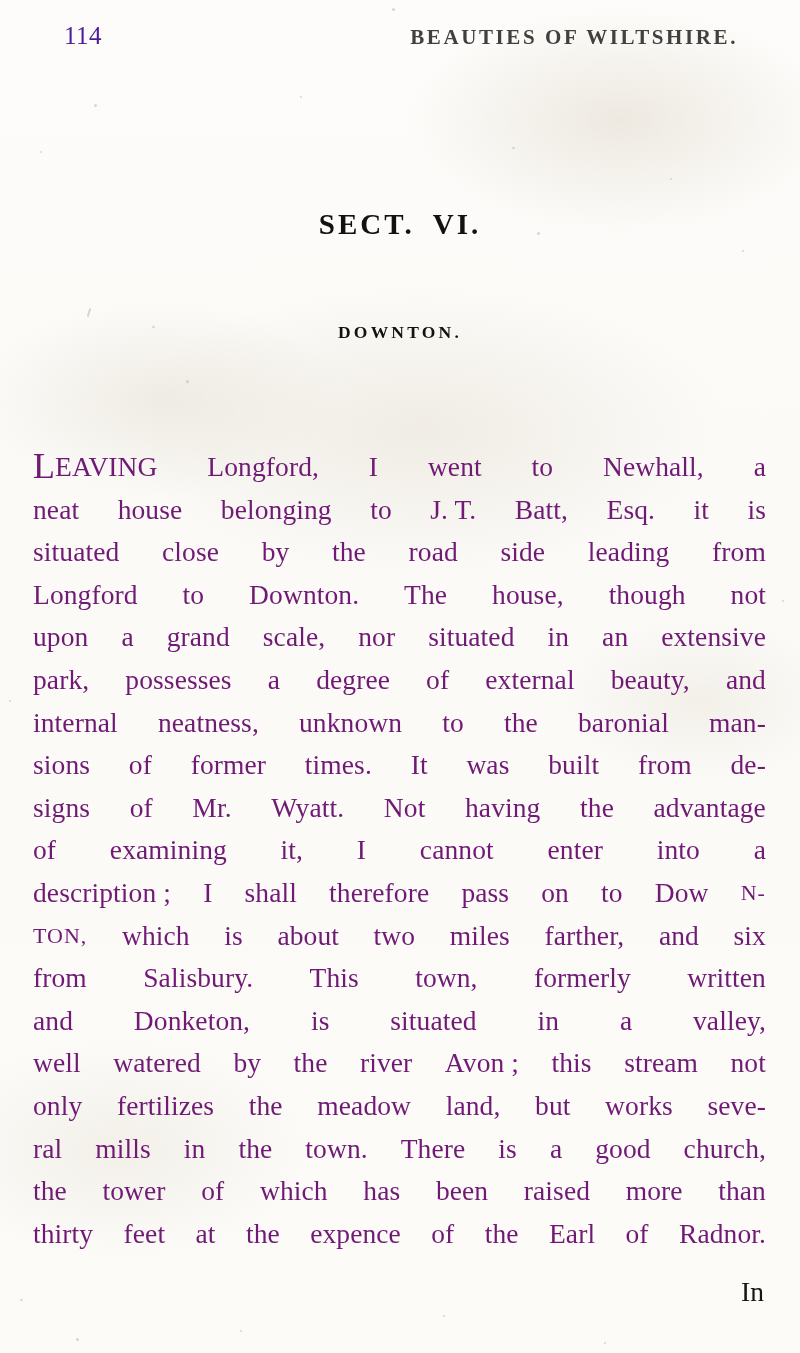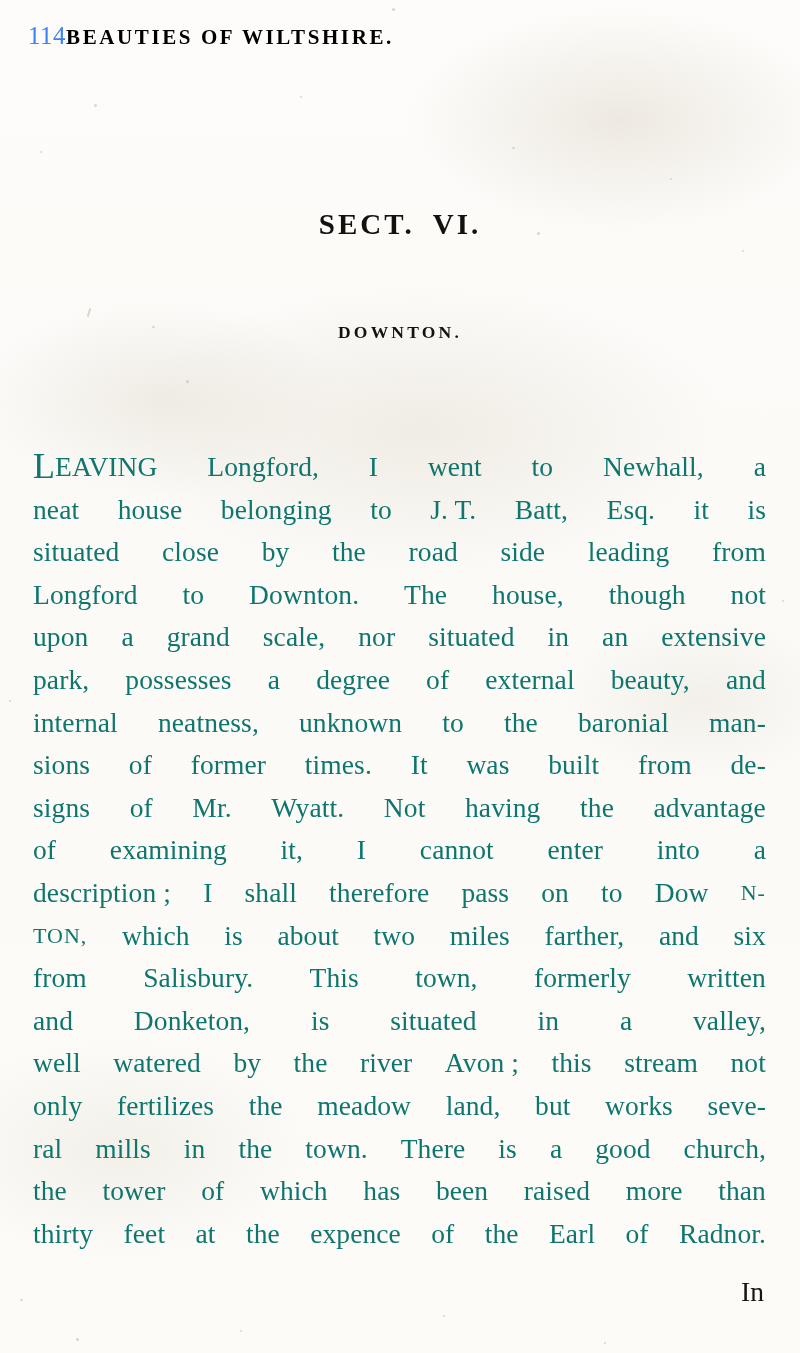--- a/index.html
+++ b/index.html
@@ -47,29 +47,30 @@
     top: 22px;
     left: 28px;
     width: 744px;
     display: flex;
     align-items: baseline;
   }
   .folio {
     font-size: 25px;
     letter-spacing: 0.5px;
     font-family: "Liberation Serif", serif;
-    color: #3b82f6;
+    color: #4c1d95;
+    margin-left: 36px;
   }
   .head-title {
     flex: 1;
-    text-align: left;
+    text-align: right;
     font-size: 21px;
     font-weight: bold;
     letter-spacing: 2.6px;
-    color: #000000;
+    color: #404040;
     padding-right: 34px;
   }
 
   
   .sect {
     position: absolute;
     top: 208px;
     left: 0;
     width: 800px;
     text-align: center;
@@ -97,21 +98,21 @@
     position: absolute;
     top: 446px;
     left: 33px;
     width: 733px;
   }
   .line {
     display: flex;
     font-size: 27.5px;
     line-height: 42.6px;
     white-space: pre;
-    color: #0f766e;
+    color: #701a75;
     letter-spacing: 0.1px;
   }
   .line.justify {
     justify-content: space-between;
   }
   .line .w { display: inline-block; }
   .dropcap {
     font-size: 36px;
     line-height: 30px;
     position: relative;

